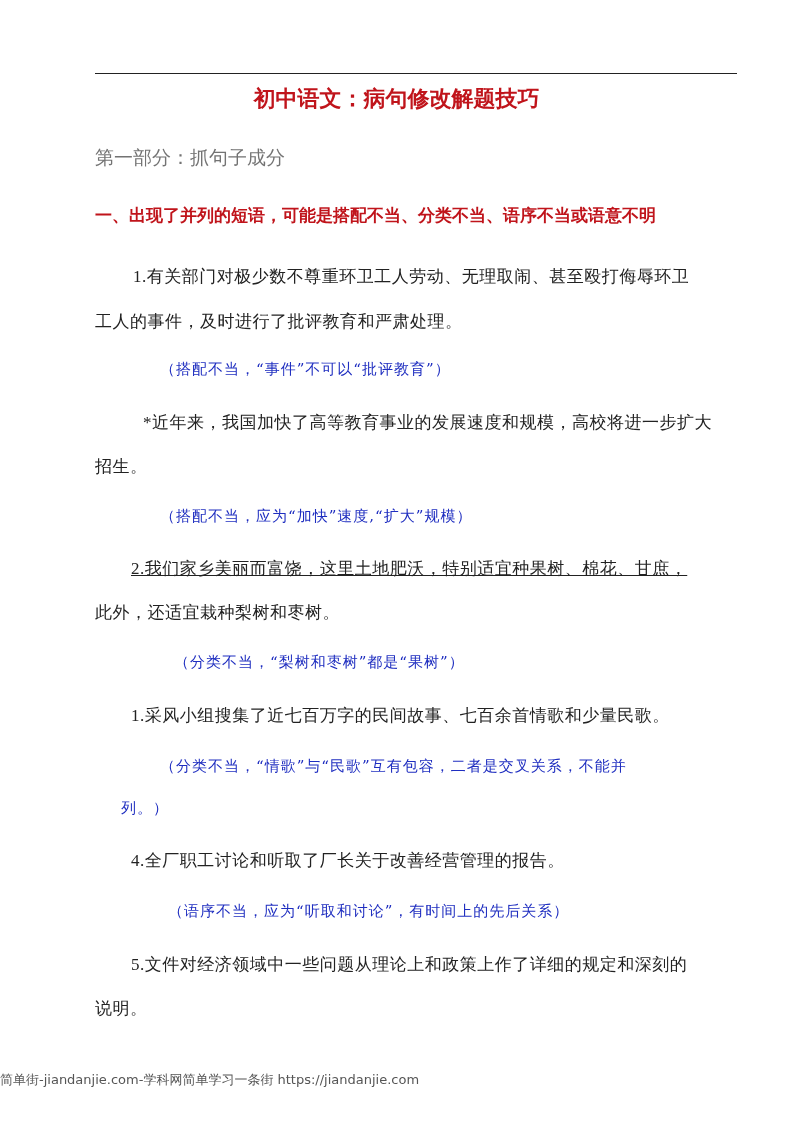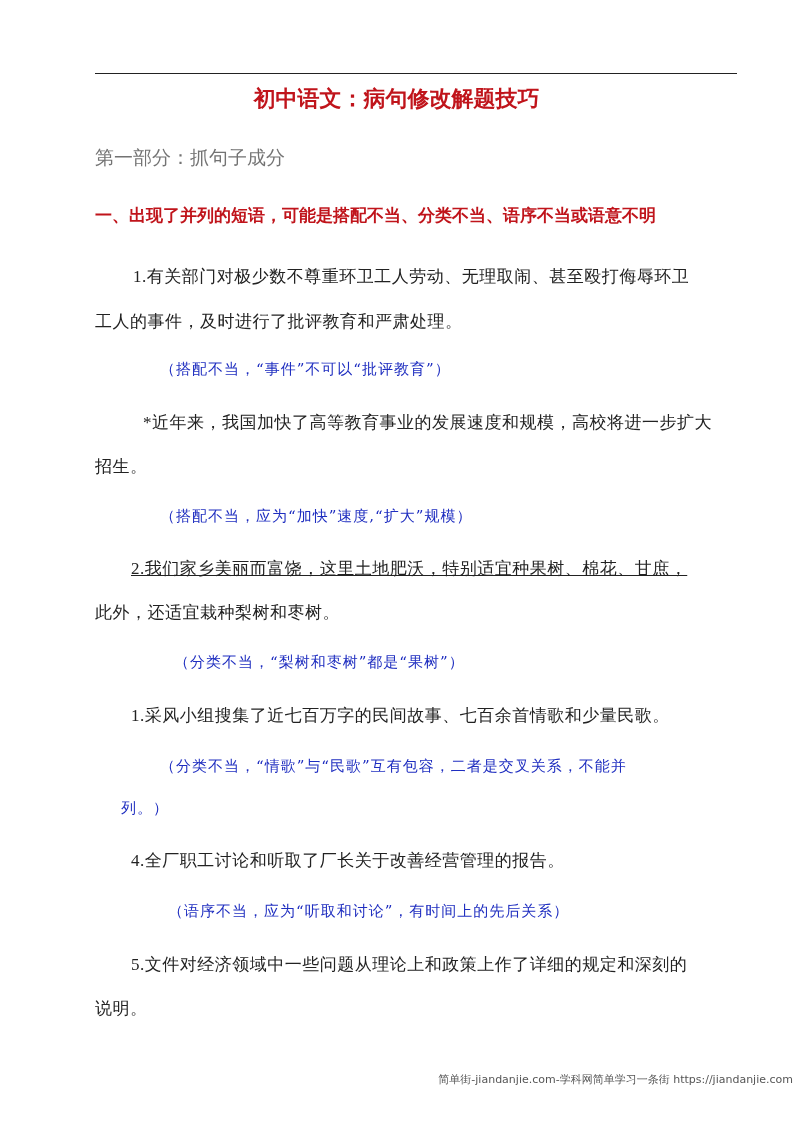--- a/index.html
+++ b/index.html
@@ -5,21 +5,21 @@
     html, body { margin: 0; padding: 0; background: #ffffff; }
     body { width: 793px; height: 1122px; position: relative; overflow: hidden; }
     .page { position: absolute; left: 0; top: 0; width: 721px; height: 1122px; }
     .top-rule { position: absolute; left: 95px; top: 73px; width: 642px; height: 0; border-top: 1.5px solid #222; }
     .t { position: absolute; white-space: nowrap; }
     .title { left: 0; width: 793px; text-align: center; top: 84px; font-family: "Liberation Serif", "DejaVu Serif", serif; font-size: 22px; font-weight: bold; color: #c0141b; line-height: 30px; }
     .part { left: 95px; top: 144px; font-family: "Liberation Serif", "DejaVu Serif", serif; font-size: 19px; font-weight: normal; color: #737373; line-height: 28px; }
     .sect { left: 95px; top: 203px; font-family: "Liberation Serif", "DejaVu Serif", serif; font-size: 17px; font-weight: bold; color: #c0141b; line-height: 26px; }
     .body { font-family: "Liberation Serif", "DejaVu Serif", serif; font-size: 17px; color: #222; line-height: 26px; letter-spacing: 0.5px; }
     .note { font-family: "DejaVu Serif", "Liberation Serif", serif; font-size: 15px; color: #1f2ec0; line-height: 24px; letter-spacing: 1px; }
-    .footer { left: 0; width: 793px; text-align: right; top: 1069px; font-family: "DejaVu Sans", "Liberation Sans", sans-serif; font-size: 11px; color: #555; line-height: 22px; }
+    .footer { left: 0; width: 793px; text-align: left; top: 1069px; font-family: "DejaVu Sans", "Liberation Sans", sans-serif; font-size: 13px; color: #555; line-height: 22px; }
   </style>
 </head>
 <body>
 
 <div class="page">
   <div class="top-rule"></div>
 
   <div class="t title">初中语文：病句修改解题技巧</div>
   <div class="t part">第一部分：抓句子成分</div>
   <div class="t sect">一、出现了并列的短语，可能是搭配不当、分类不当、语序不当或语意不明</div>

